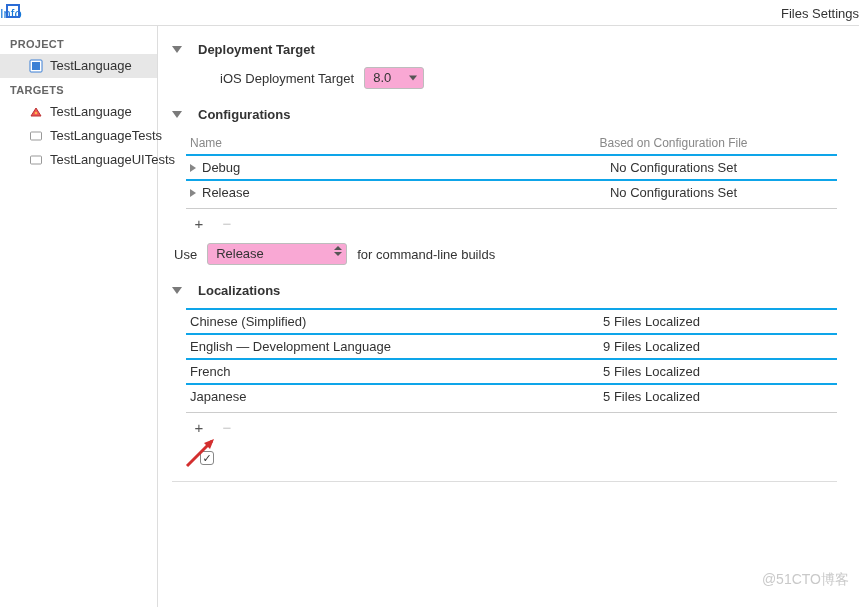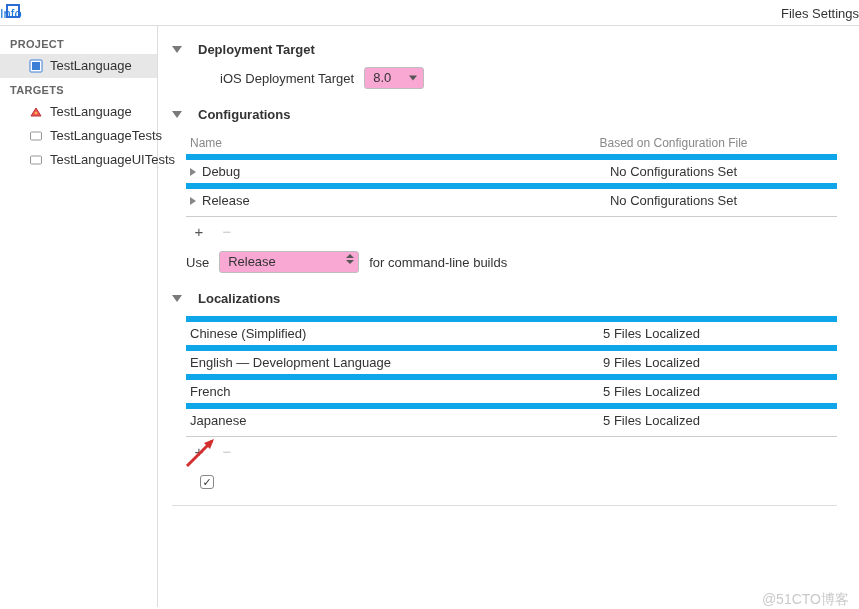--- a/index.html
+++ b/index.html
@@ -112,58 +112,58 @@
       display: flex;
       color: #888;
       font-size: 12px;
       padding: 4px 0;
     }
     .col-a { flex: 0 0 324px; padding-left: 4px; }
     .col-b { flex: 1; text-align: center; }
     .table-row {
       display: flex;
       padding: 4px 0;
-      border-top: 6px solid #0ea5e9;
+      border-top: 2px solid #0ea5e9;
       font-size: 13px;
       align-items: center;
     }
     .table-row .col-a { display: flex; align-items: center; gap: 6px; }
     .add-remove {
       display: flex;
       gap: 14px;
       padding: 8px 0 6px 6px;
       margin-left: 14px;
       border-top: 1px solid #ccc;
       color: #555;
       margin-top: 4px;
     }
     .plus, .minus { cursor: pointer; width: 14px; text-align: center; font-size: 15px; line-height: 14px; }
     .minus { color: #c6c6c6; }
     .use-row {
       display: flex; align-items: center; gap: 10px;
-      margin-left: 14px; margin-top: 6px; font-size: 13px;
+      margin-left: 2px; margin-top: 6px; font-size: 13px;
     }
     .checkbox-row {
       display: flex; align-items: center; gap: 6px;
       margin-left: 28px; margin-top: 10px;
     }
     .cbox {
       width: 14px; height: 14px; border: 1px solid #888; border-radius: 3px;
       display: inline-flex; align-items: center; justify-content: center;
       font-size: 11px; color: #333; background: #fff;
     }
     .divider-bottom { border-top: 1px solid #ddd; margin: 16px 0 0 0; }
     .arrow-annot {
       position: absolute;
       left: 182px; bottom: 138px;
       width: 40px; height: 40px;
       pointer-events: none;
     }
     .watermark {
-      position: absolute; right: 10px; bottom: 0;
+      position: absolute; right: 10px; bottom: 20px;
       color: #c9c9c9; font-size: 14px;
     }
     .square-icon {
       position: absolute; left: 6px; top: 4px;
       width: 14px; height: 14px; border: 2px solid #2a6cd6;
     }
   </style>
 </head>
 <body>
 

